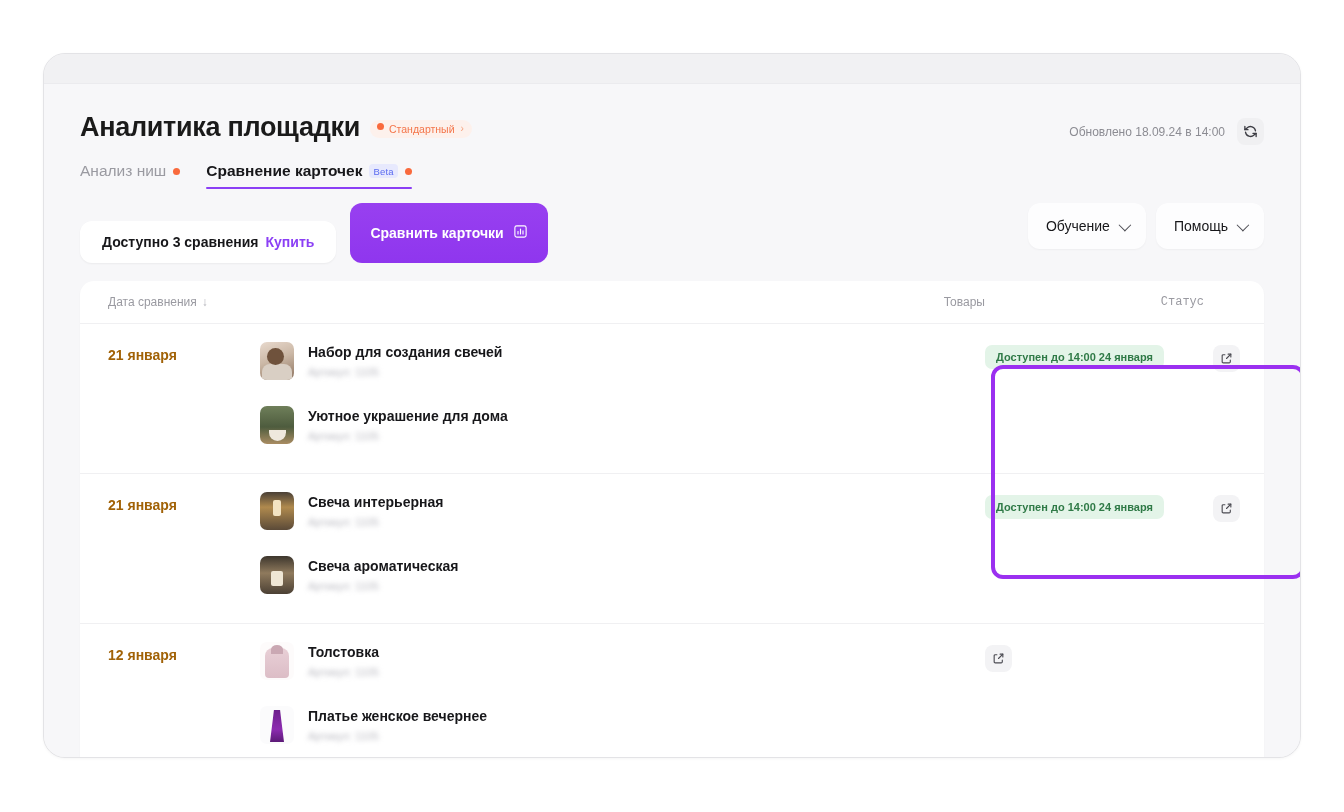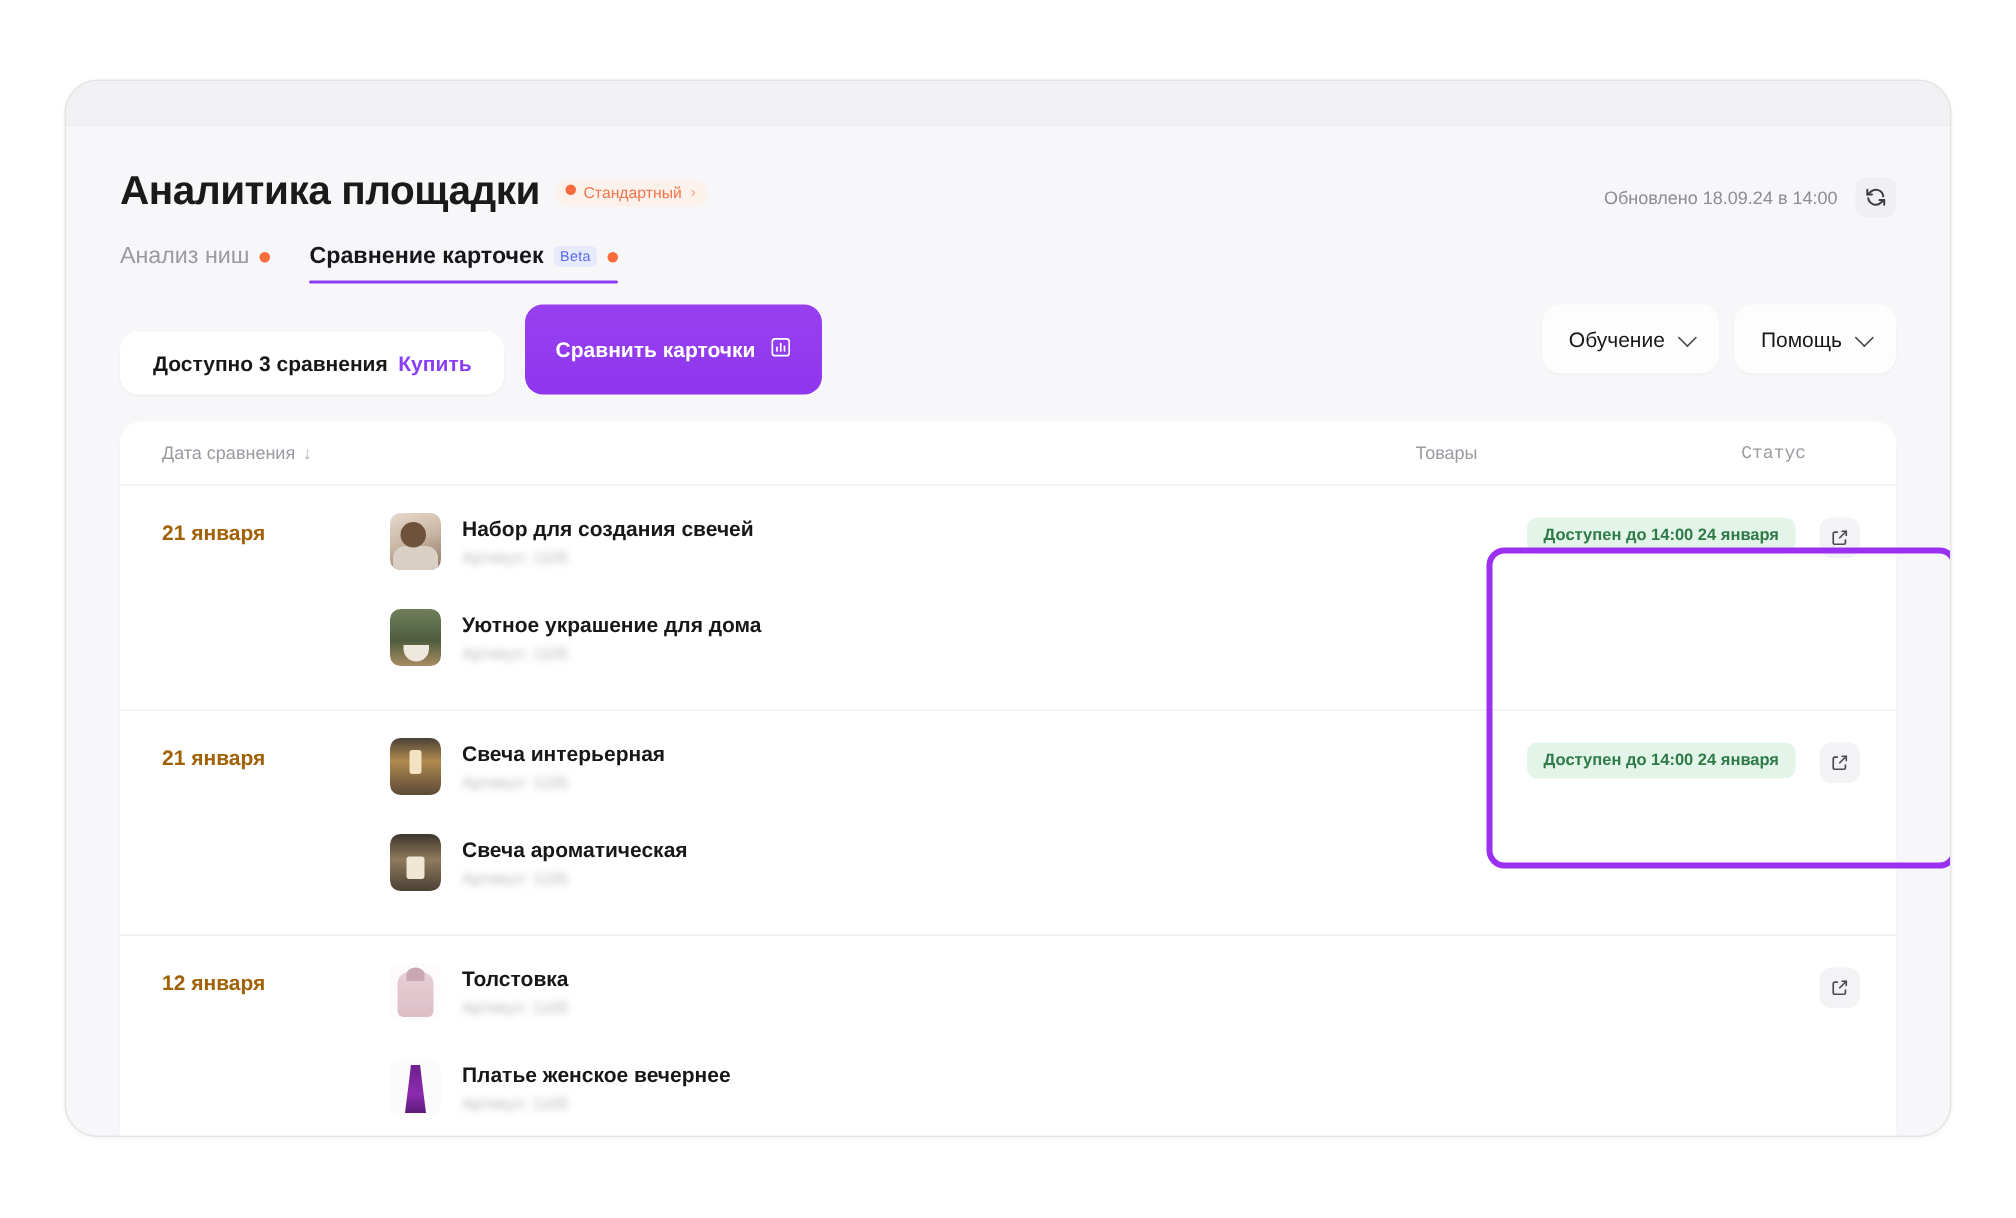--- a/index.html
+++ b/index.html
@@ -278,21 +278,21 @@
     margin-top: 5px;
     font-size: 11px;
     color: #b9b9c0;
     filter: blur(2.6px);
     user-select: none;
   }
   .cell-status {
     width: 255px;
     display: flex;
     align-items: flex-start;
-    justify-content: flex-end;
+    justify-content: space-between;
     gap: 16px;
     padding-top: 3px;
   }
   .status-badge {
     font-size: 11px;
     font-weight: bold;
     border-radius: 7px;
     padding: 6px 11px;
     white-space: nowrap;
   }

